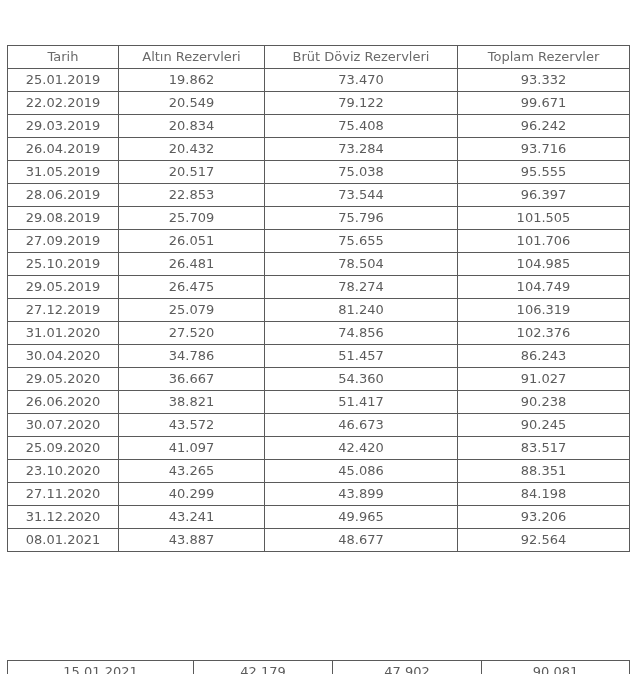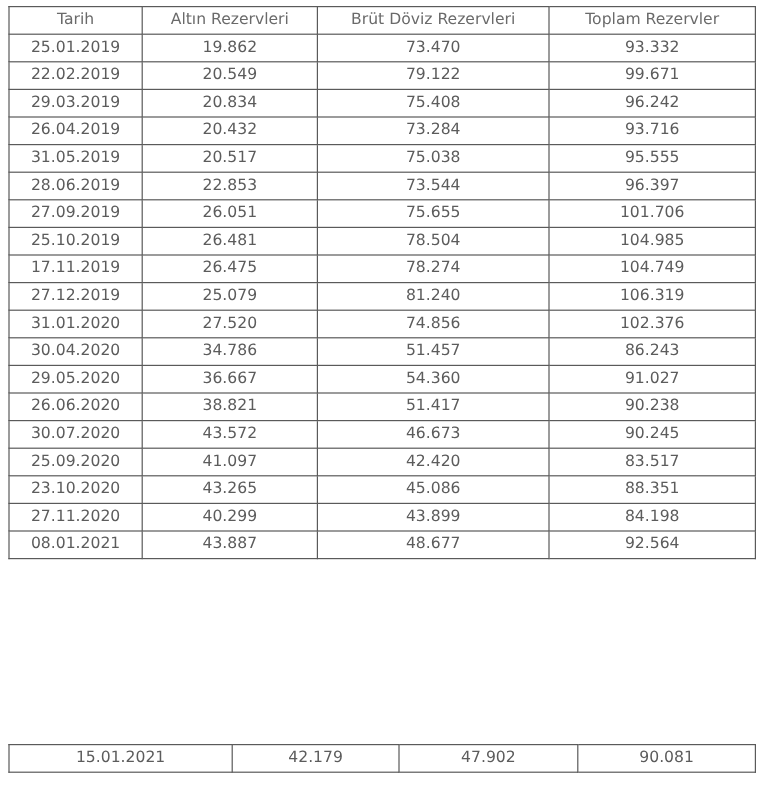--- a/index.html
+++ b/index.html
@@ -1,18 +1,18 @@
 <!DOCTYPE html>
 <html><head>
 <meta charset="utf-8">
 <style>
   html, body { margin: 0; padding: 0; background: #ffffff; }
   body { width: 635px; height: 674px; position: relative; overflow: hidden;
          font-family: "DejaVu Sans", sans-serif; color: #555555; }
-  table { border-collapse: collapse; position: absolute; table-layout: fixed; }
+  table { border-collapse: collapse; position: absolute; table-layout: fixed; margin-top: 40px; }
   td, th { border: 1px solid #5a5a5a; text-align: center; font-weight: normal;
            font-size: 13px; padding: 0; height: 22px; line-height: 22px;
            color: #5c5c5c; white-space: nowrap; overflow: hidden; }
   #main-table { left: 7px; top: 5px; width: 622px; }
   #main-table th { color: #6a6a6a; }
   #summary-table { left: 7px; top: 620px; width: 622px; }
   #summary-table td { height: 22px; }
 </style>
 </head>
 <body>
@@ -63,33 +63,39 @@
         <td>75.038</td>
         <td>95.555</td>
       </tr>
       <tr>
         <td>28.06.2019</td>
         <td>22.853</td>
         <td>73.544</td>
         <td>96.397</td>
       </tr>
       <tr>
+        <td>29.08.2019</td>
+        <td>25.709</td>
+        <td>75.796</td>
+        <td>101.505</td>
+      </tr>
+      <tr>
         <td>27.09.2019</td>
         <td>26.051</td>
         <td>75.655</td>
         <td>101.706</td>
       </tr>
       <tr>
         <td>25.10.2019</td>
         <td>26.481</td>
         <td>78.504</td>
         <td>104.985</td>
       </tr>
       <tr>
-        <td>17.11.2019</td>
+        <td>29.05.2019</td>
         <td>26.475</td>
         <td>78.274</td>
         <td>104.749</td>
       </tr>
       <tr>
         <td>27.12.2019</td>
         <td>25.079</td>
         <td>81.240</td>
         <td>106.319</td>
       </tr>
@@ -135,20 +141,26 @@
         <td>45.086</td>
         <td>88.351</td>
       </tr>
       <tr>
         <td>27.11.2020</td>
         <td>40.299</td>
         <td>43.899</td>
         <td>84.198</td>
       </tr>
       <tr>
+        <td>31.12.2020</td>
+        <td>43.241</td>
+        <td>49.965</td>
+        <td>93.206</td>
+      </tr>
+      <tr>
         <td>08.01.2021</td>
         <td>43.887</td>
         <td>48.677</td>
         <td>92.564</td>
       </tr>
     </tbody>
 </table>
 
 <table id="summary-table">
   <colgroup>

